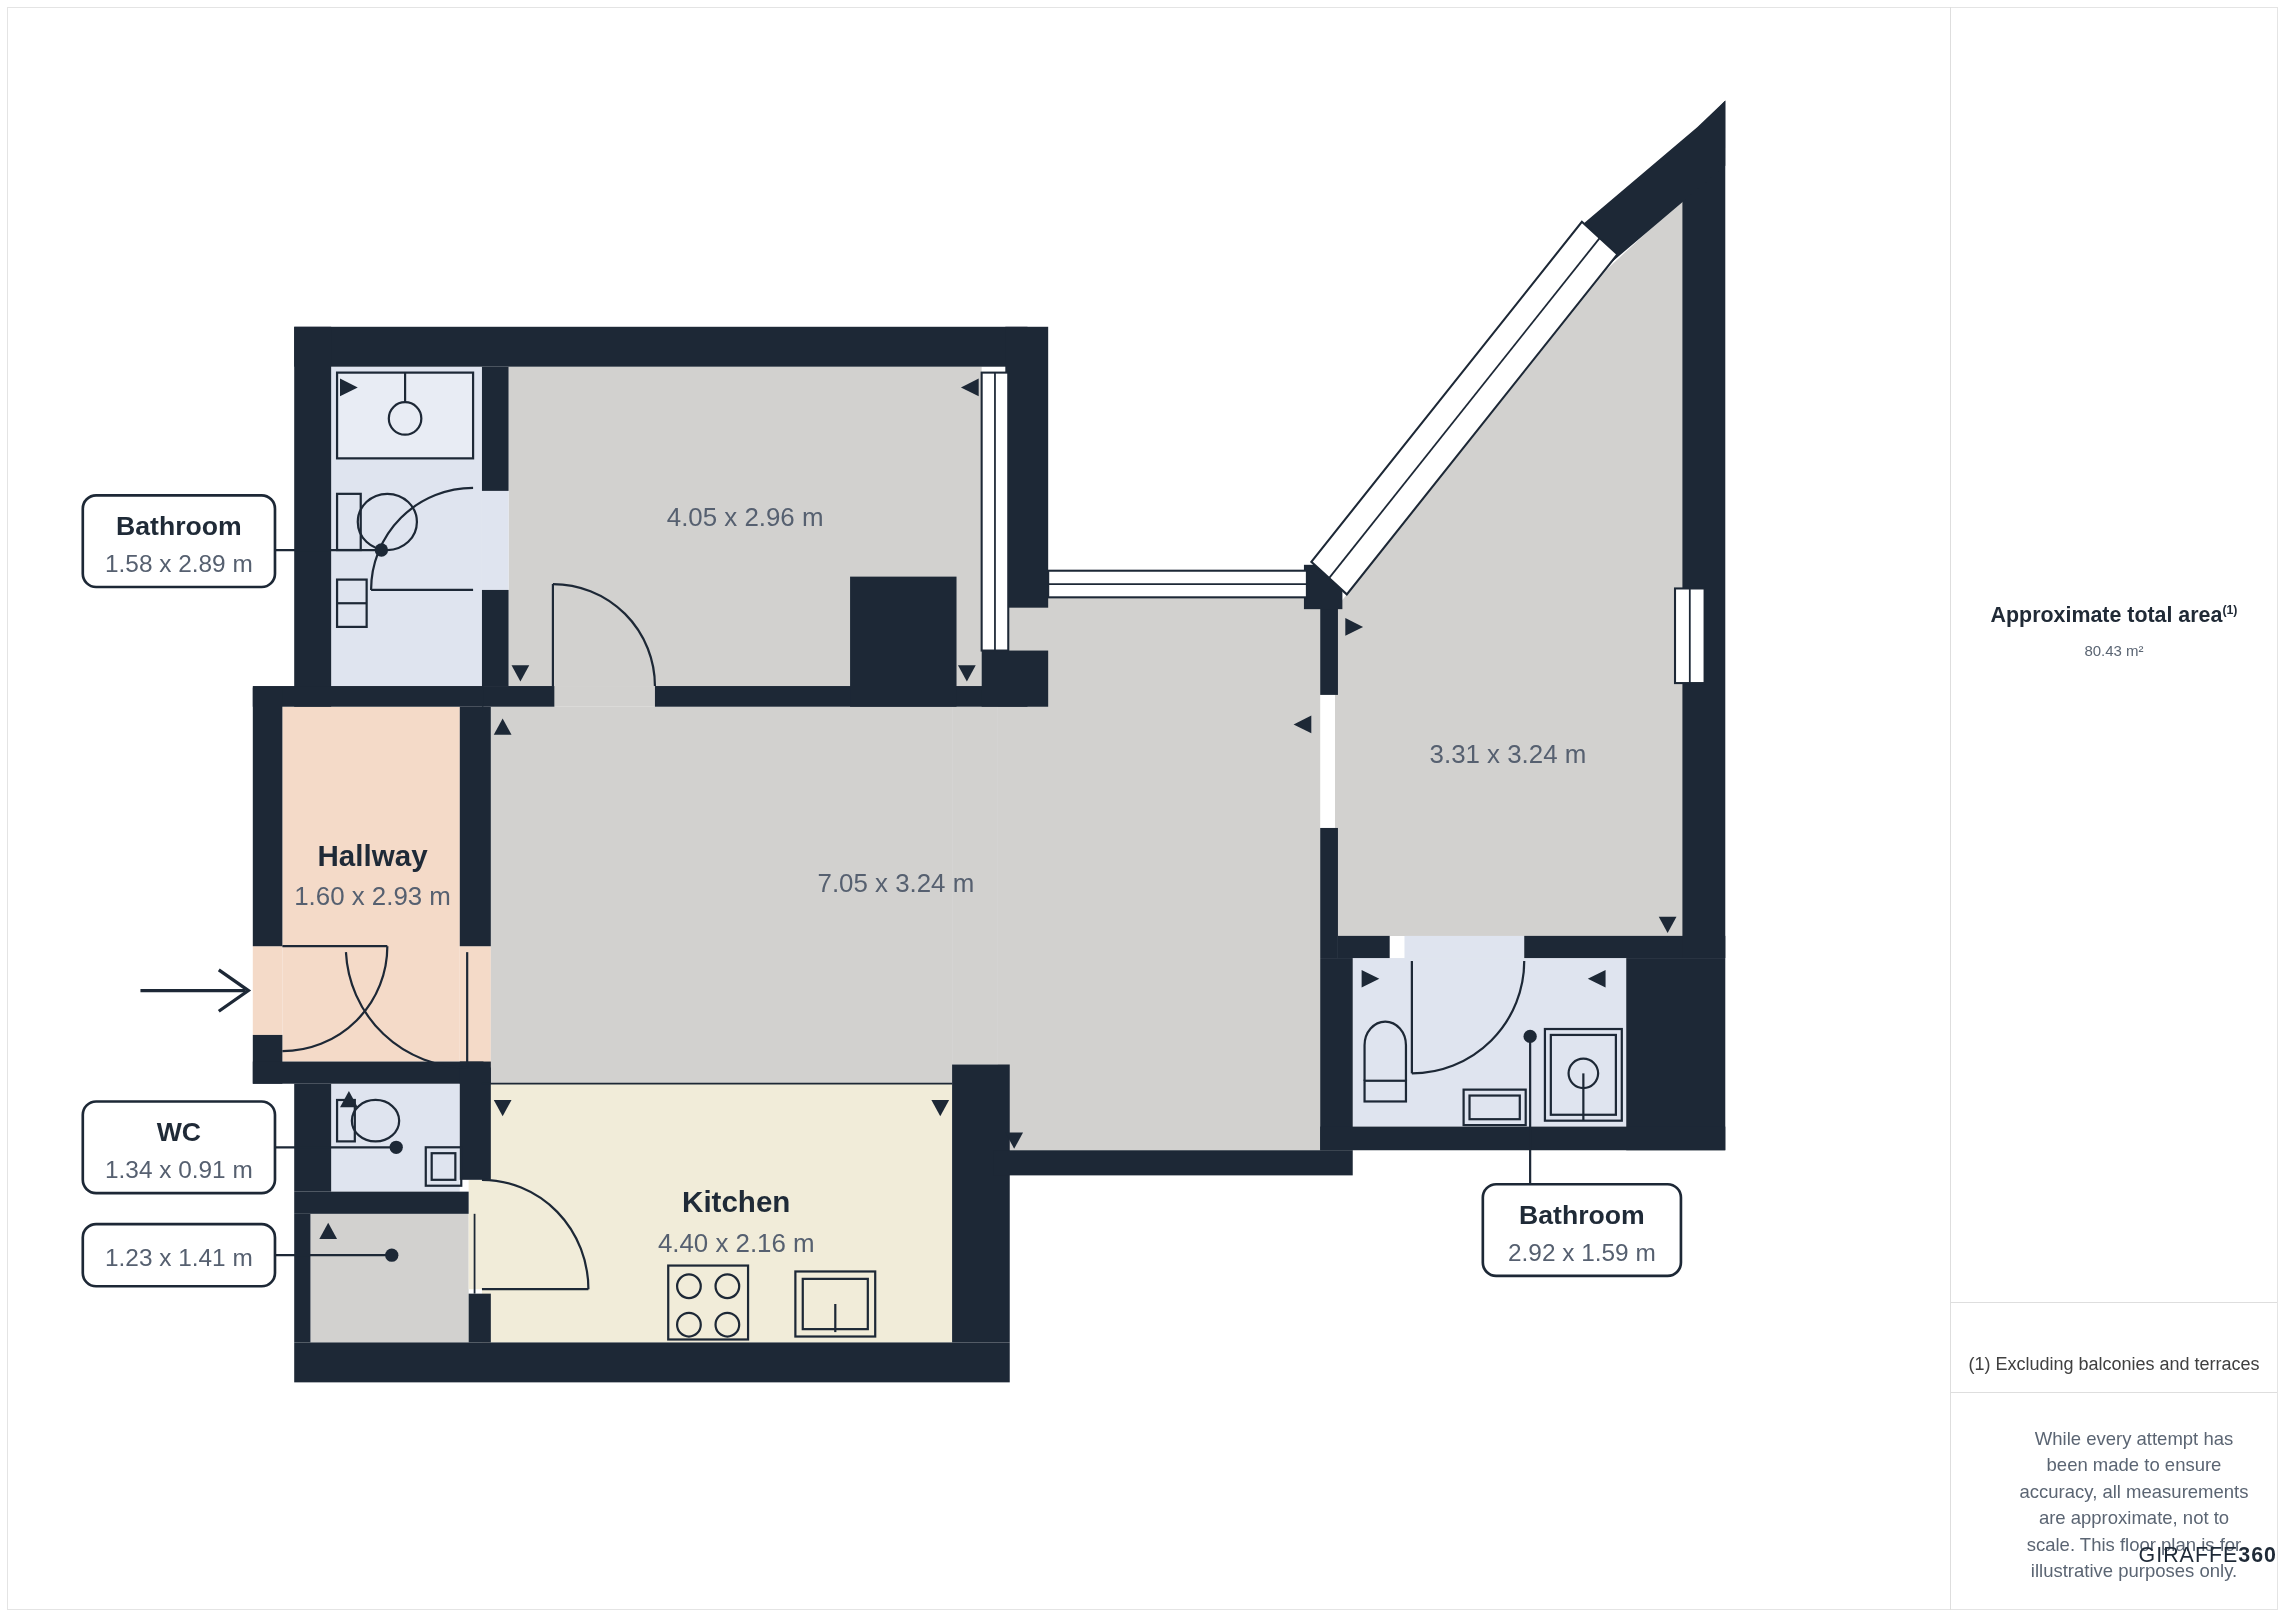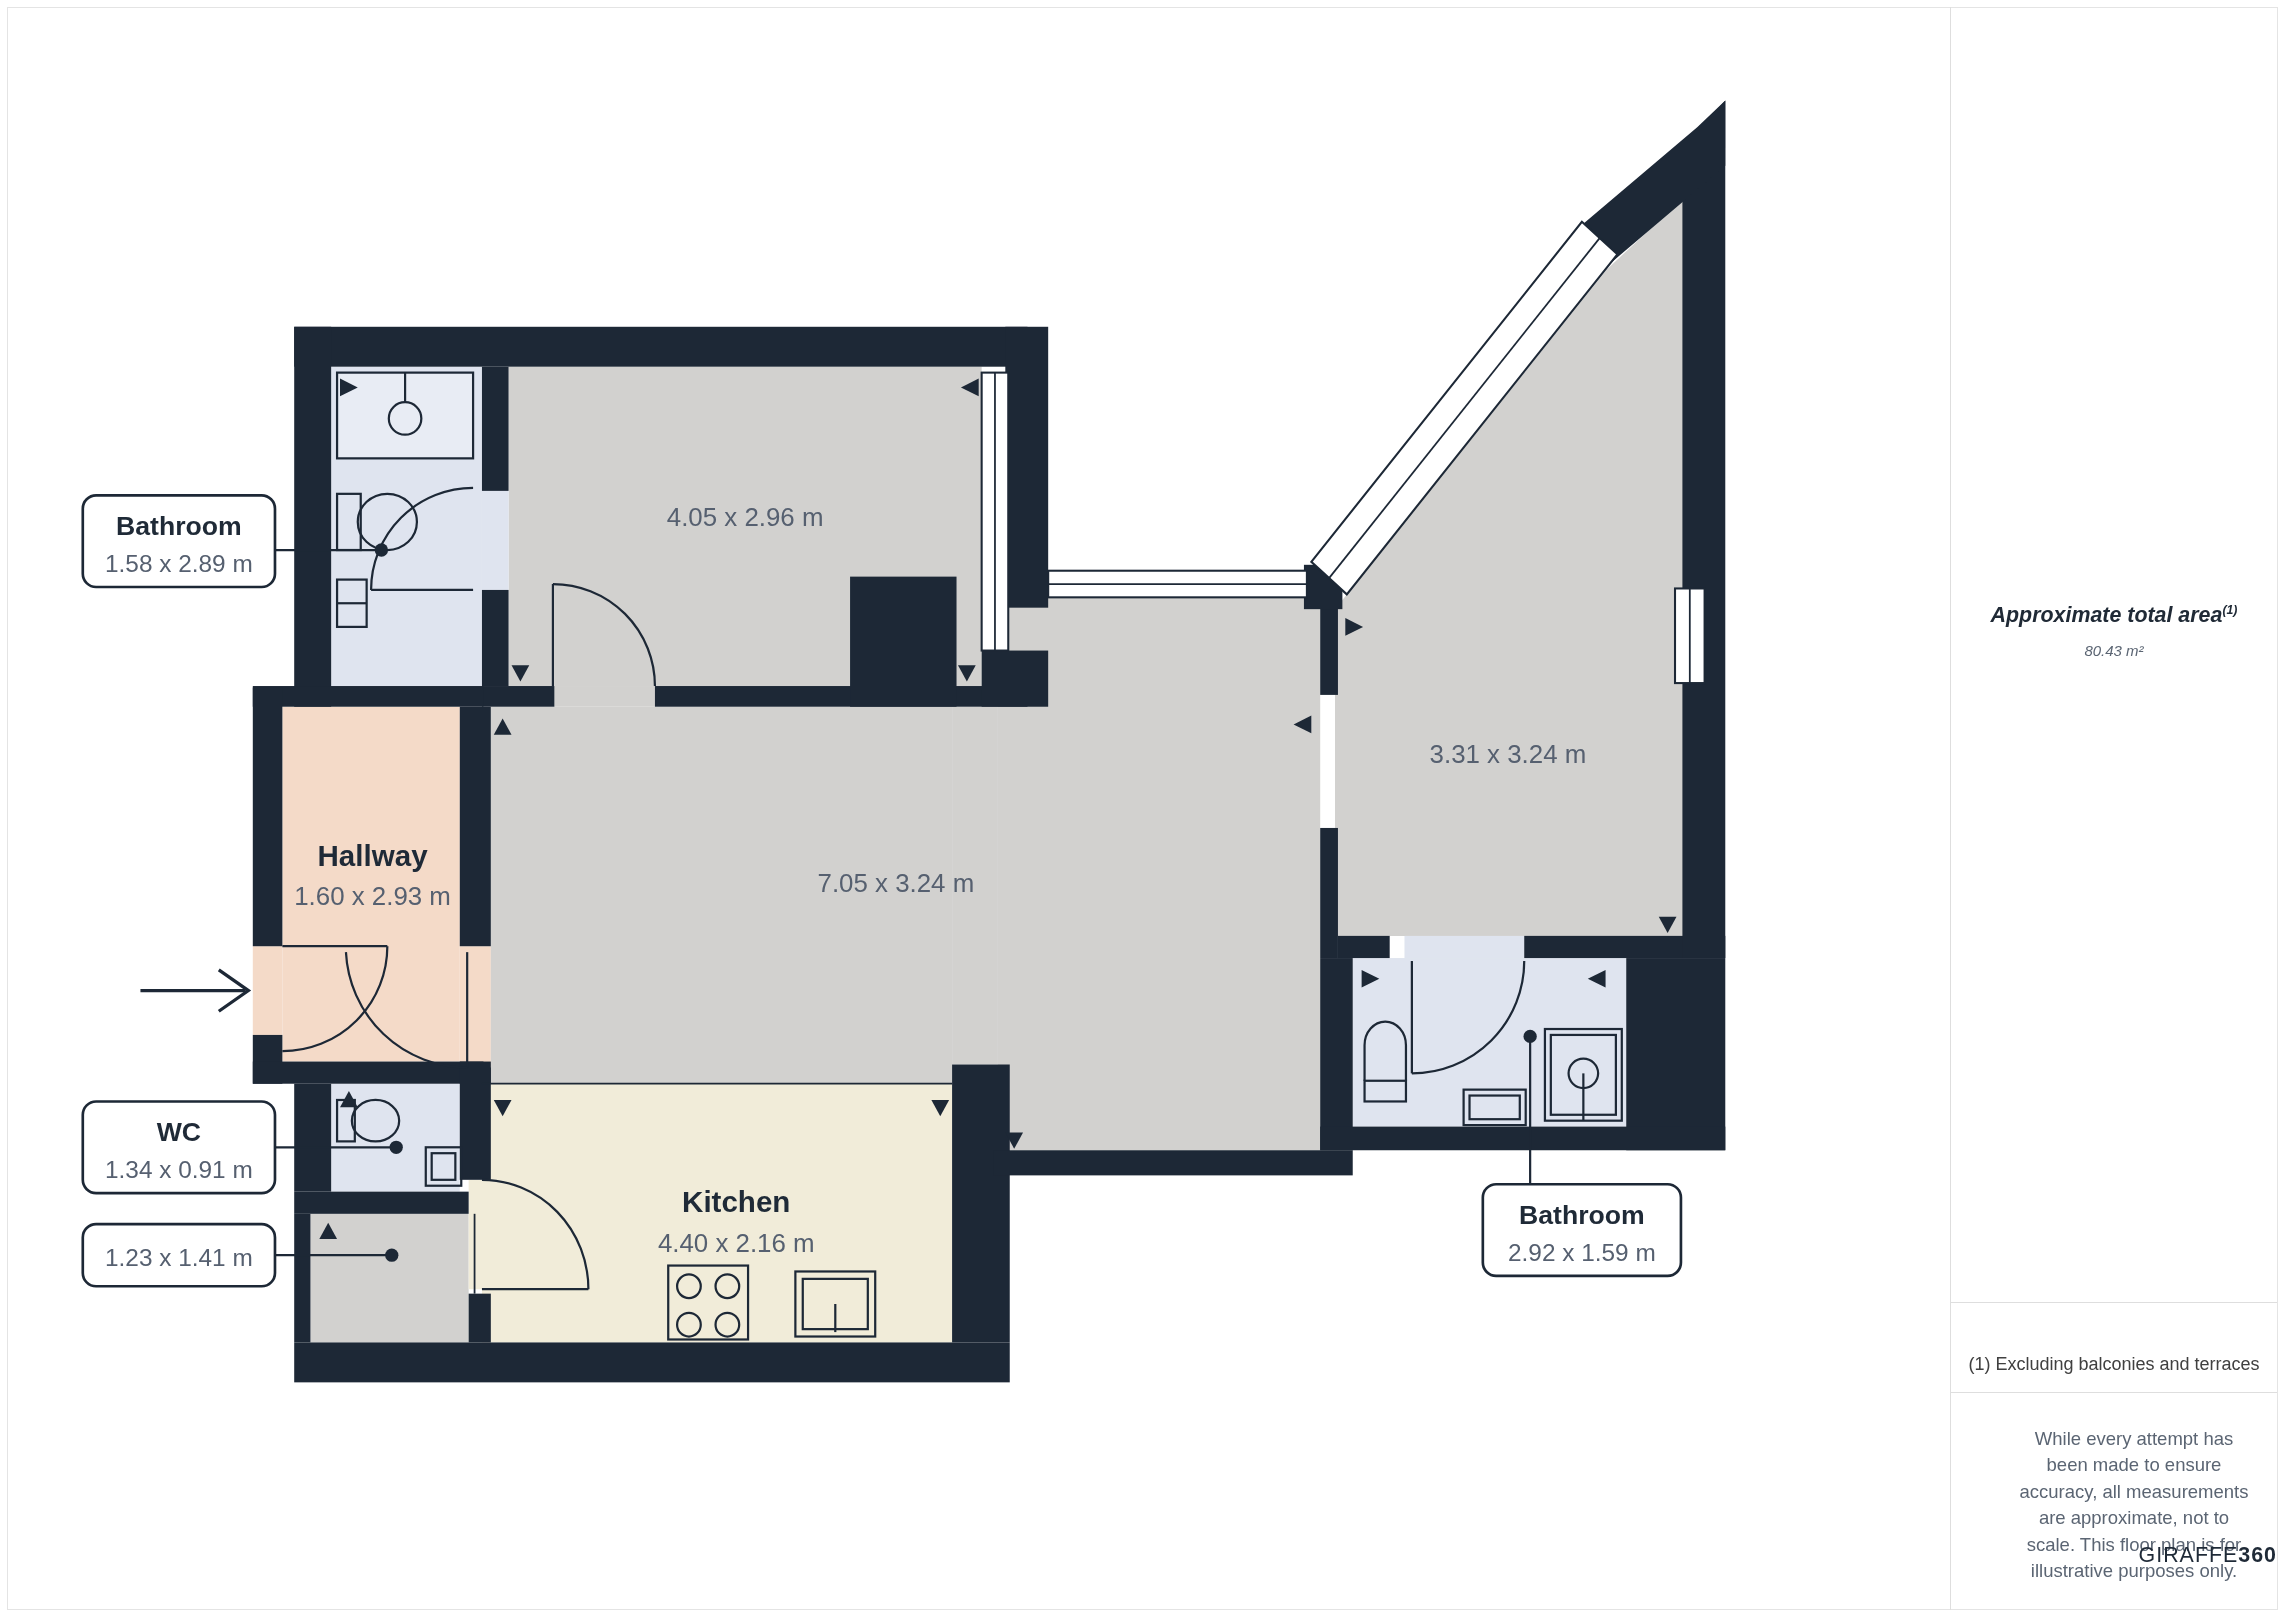--- a/index.html
+++ b/index.html
@@ -15,21 +15,21 @@
   .marker{fill:#1d2836;stroke:none;}
   .room-name{font-weight:bold;font-size:20px;fill:#1f2a37;text-anchor:middle;}
   .room-dims{font-size:17.5px;fill:#566070;text-anchor:middle;}
   .callout-box{fill:#ffffff;stroke:#1d2836;stroke-width:1.8;}
   .box-name{font-weight:bold;font-size:18px;fill:#1f2a37;text-anchor:middle;}
   .box-dims{font-size:16.5px;fill:#566070;text-anchor:middle;}
   .connector{stroke:#1d2836;stroke-width:1.5;fill:none;}
   .dot{fill:#1d2836;}
   .entry{stroke:#1d2836;stroke-width:2.2;fill:none;}
   .sidebar{position:absolute;left:1950px;top:6.5px;bottom:6.5px;width:326px;border-left:1.3px solid #dedede;}
-  .area-block{position:absolute;top:596px;left:0;right:0;text-align:center;font-style:italic;}
+  .area-block{position:absolute;top:596px;left:0;right:0;text-align:center;}
   .area-title{font-size:21.4px;font-weight:bold;color:#202a36;}
   .area-title sup{font-size:12.3px;font-weight:bold;}
   .area-value{margin-top:14.2px;font-size:15px;color:#5b6573;}
   .divider{position:absolute;left:0;right:0;height:1.3px;background:#dedede;}
   .d1{top:1295px;} .d2{top:1385px;}
   .footnote{position:absolute;top:1347px;left:0;right:0;text-align:center;font-size:18px;color:#404040;}
   .disclaimer{position:absolute;top:1419px;left:24.6px;right:24.6px;text-align:center;font-size:18.5px;line-height:26.5px;color:#5b6573;margin-left:40px;}
   .brand{position:absolute;top:1536px;left:0;right:0;text-align:right;font-size:21.4px;letter-spacing:1px;color:#1f2a37;}
   .brand-reg{font-weight:400;} .brand-bold{font-weight:700;}
 </style>

